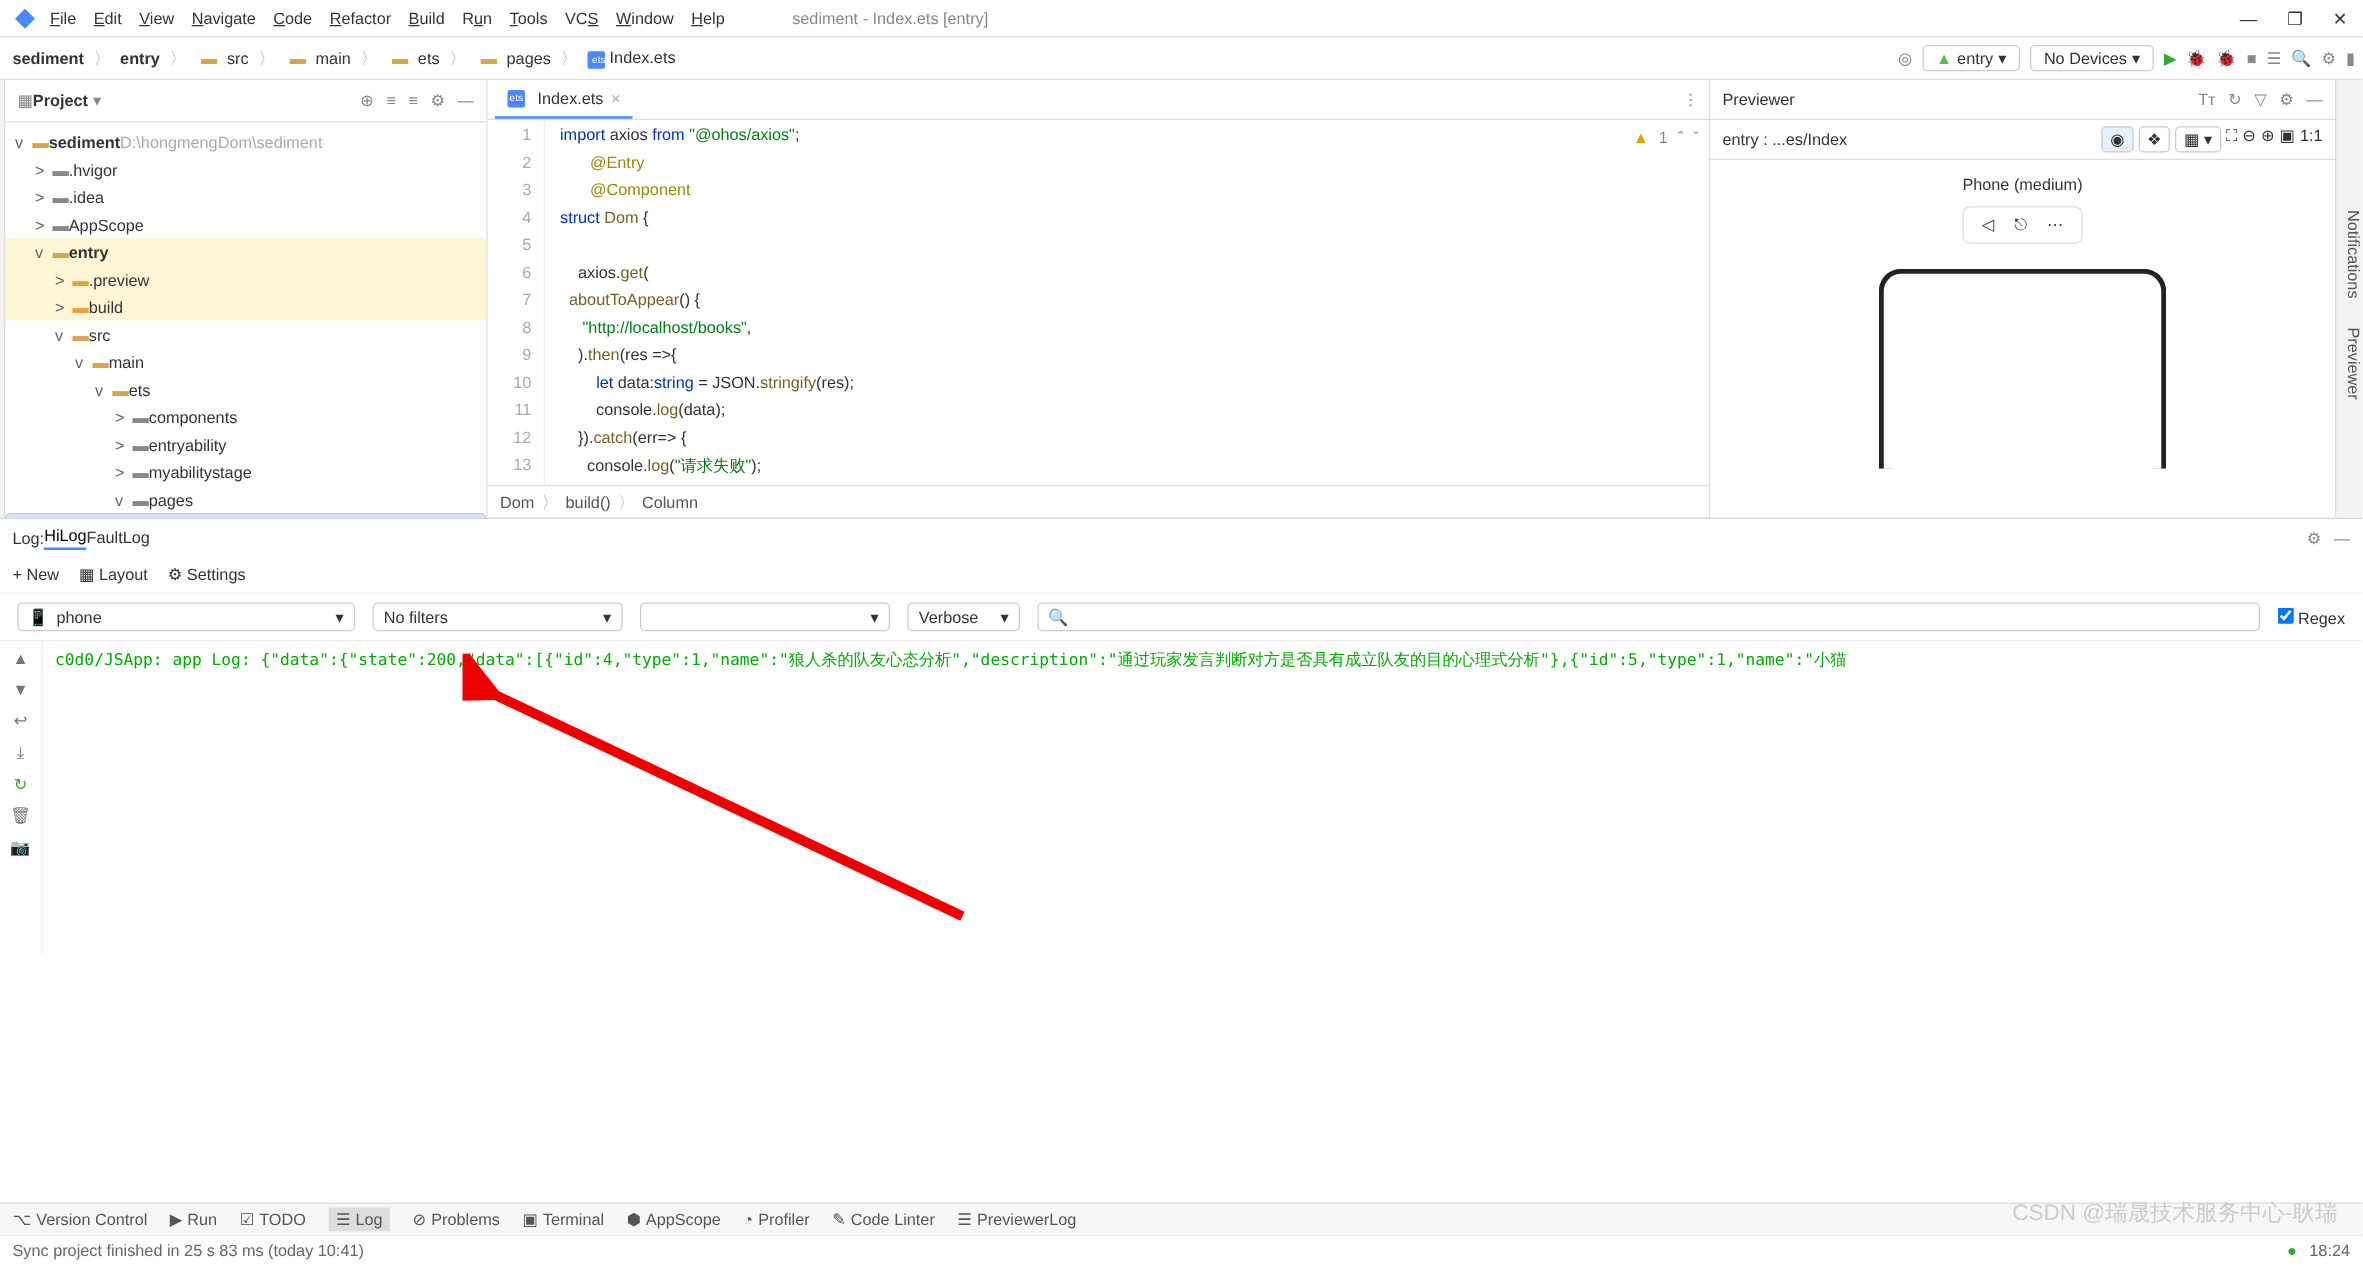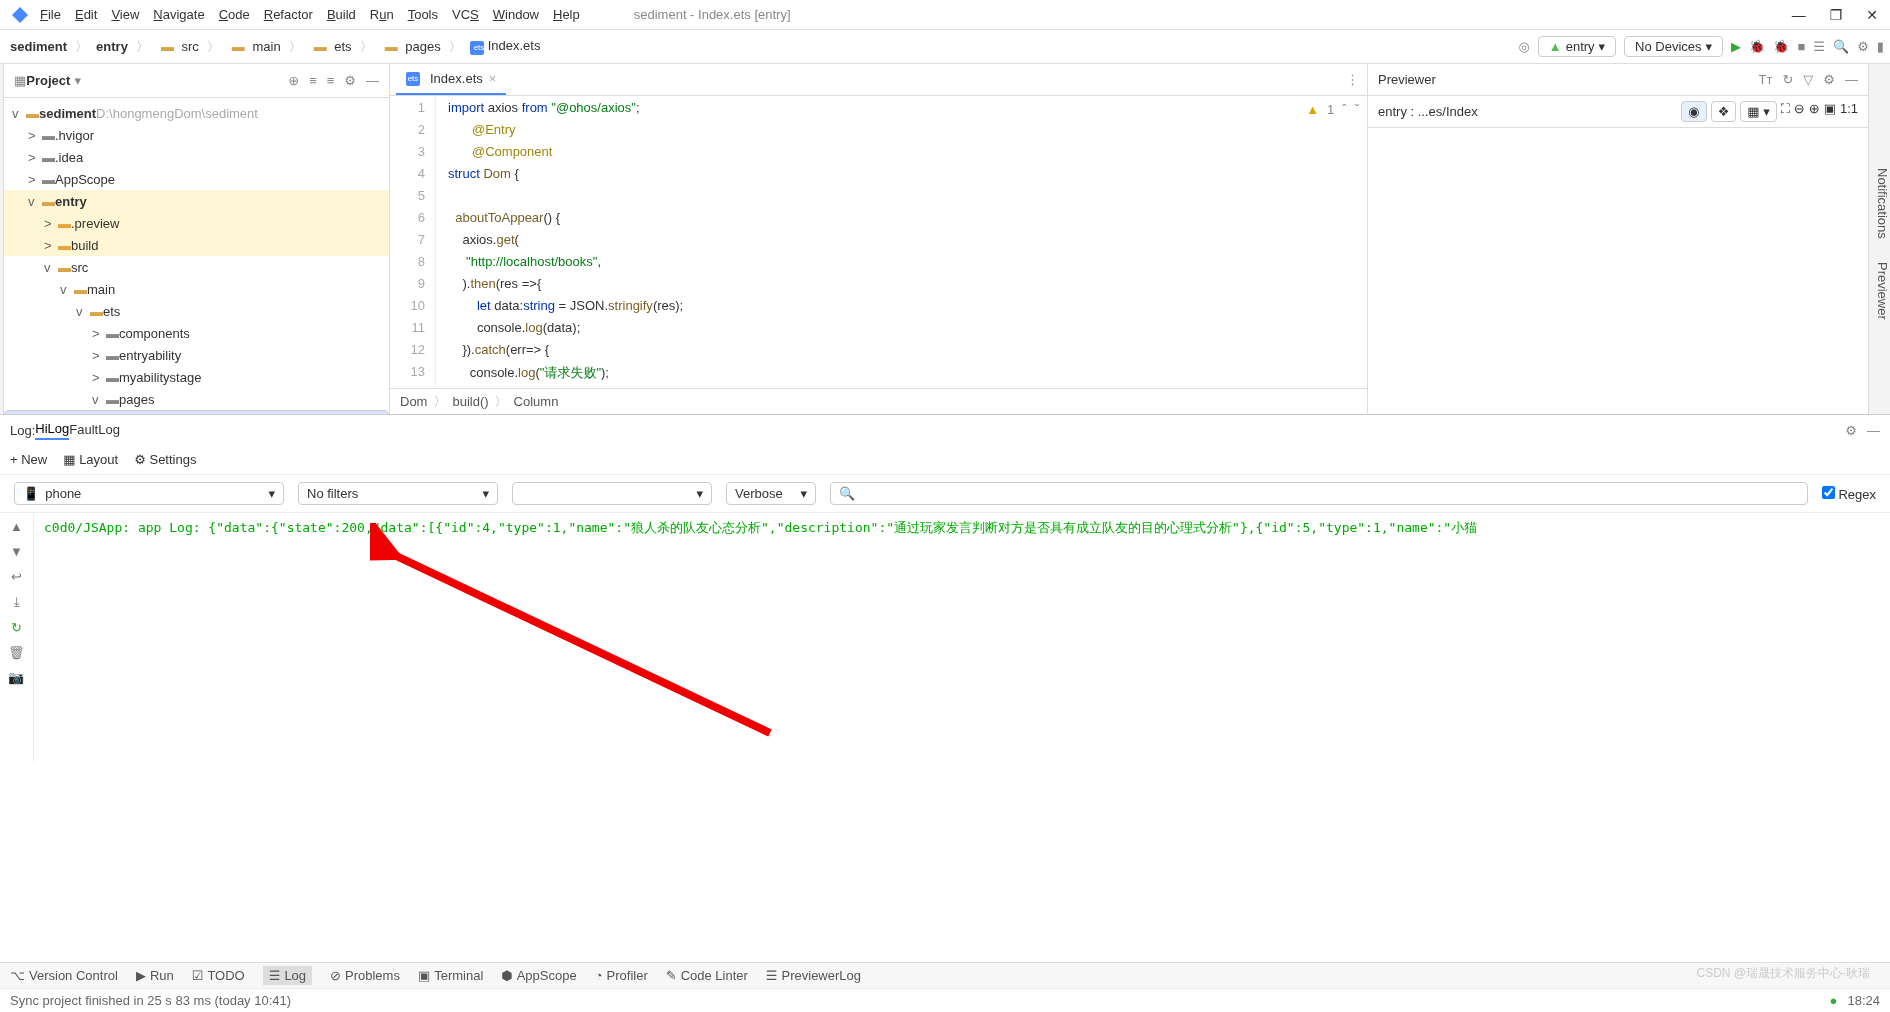--- a/index.html
+++ b/index.html
@@ -69,21 +69,21 @@
 .logtext { flex:1; padding:6px 10px; font-family:Consolas,monospace; font-size:13px; color:#0a0; white-space:nowrap; overflow:hidden; }
 .arrow { position:absolute; left:370px; top:10px; pointer-events:none; }
 .bottombar { position:absolute; bottom:24px; left:0; right:0; height:26px; border-top:1px solid #ddd; display:flex; align-items:center; padding:0 10px; gap:18px; background:#f7f7f7; }
 .bottombar .bi { display:flex; align-items:center; gap:4px; cursor:pointer; color:#555; }
 .bottombar .bi.active { background:#ddd; padding:2px 6px; }
 .status { position:absolute; bottom:0; left:0; right:0; height:24px; display:flex; align-items:center; padding:0 10px; color:#666; background:#fff; border-top:1px solid #eee; }
 .status .sr { margin-left:auto; display:flex; gap:10px; align-items:center; }
 .etsicon { display:inline-block; width:14px; height:14px; background:#4a88ff; color:#fff; font-size:8px; line-height:14px; text-align:center; border-radius:2px; margin-right:4px; }
 .foldicon { color:#d9a34a; }
 .fold2 { color:#888; }
-.watermark { position:absolute; right:20px; bottom:30px; color:#ccc; font-size:12px; }
+.watermark { position:absolute; right:20px; bottom:30px; color:#ccc; font-size:18px; }
 </style>
 </head>
 <body>
 
 <div class="menubar">
   <svg class="logo" viewBox="0 0 16 16">
       <path fill="#4a88ff" d="M8 0l8 8-8 8L0 8z"></path>
     </svg>
   <span class="menuitem"><u>F</u><span></span>ile</span>
   <span class="menuitem"><u>E</u>dit</span>
@@ -211,22 +211,22 @@
           <div>12</div>
           <div>13</div>
           <div>14</div>
         </div>
       <div class="src" id="src">
           <div><span class="kwblue">import</span> axios <span class="kwblue">from</span> <span class="str">"@ohos/axios"</span>;</div>
           <div><span class="yellow">@Entry</span></div>
           <div><span class="yellow">@Component</span></div>
           <div><span class="kwblue">struct</span> <span class="fn">Dom</span> {</div>
           <div></div>
+          <div>    axios.<span class="fn">get</span>(</div>
           <div>  <span class="fn">aboutToAppear</span>() {</div>
-          <div>    axios.<span class="fn">get</span>(</div>
           <div>     <span class="str">"http://localhost/books"</span>,</div>
           <div>    ).<span class="fn">then</span>(res =&gt;{</div>
           <div>        <span class="kwblue">let</span> data:<span class="kwblue">string</span> = JSON.<span class="fn">stringify</span>(res);</div>
           <div>        console.<span class="fn">log</span>(data);</div>
           <div>    }).<span class="fn">catch</span>(err=&gt; {</div>
           <div>      console.<span class="fn">log</span>(<span class="str">"请求失败"</span>);</div>
           <div>    })</div>
         </div>
       <div class="warnbar">
         <span style="color:#d9a800">▲</span>
@@ -261,20 +261,29 @@
         <div class="ibox" style="background:#e6f0ff">◉</div>
         <div class="ibox">❖</div>
         <div class="ibox">▦ ▾</div>
         <span>⛶</span>
         <span>⊖</span>
         <span>⊕</span>
         <span>▣</span>
         <span>1:1</span>
       </div>
     </div>
+    <div class="parea">
+      <div class="phonelabel">Phone (medium)</div>
+      <div class="phctrl">
+        <span>◁</span>
+        <span>⎋</span>
+        <span>⋯</span>
+      </div>
+      <div class="device"></div>
+    </div>
   </div>
 
   <div class="rightrail">
     <span>Notifications</span>
     <span style="margin-top:20px">Previewer</span>
   </div>
 </div>
 
 <div class="logpanel">
   <div class="logtabs">

